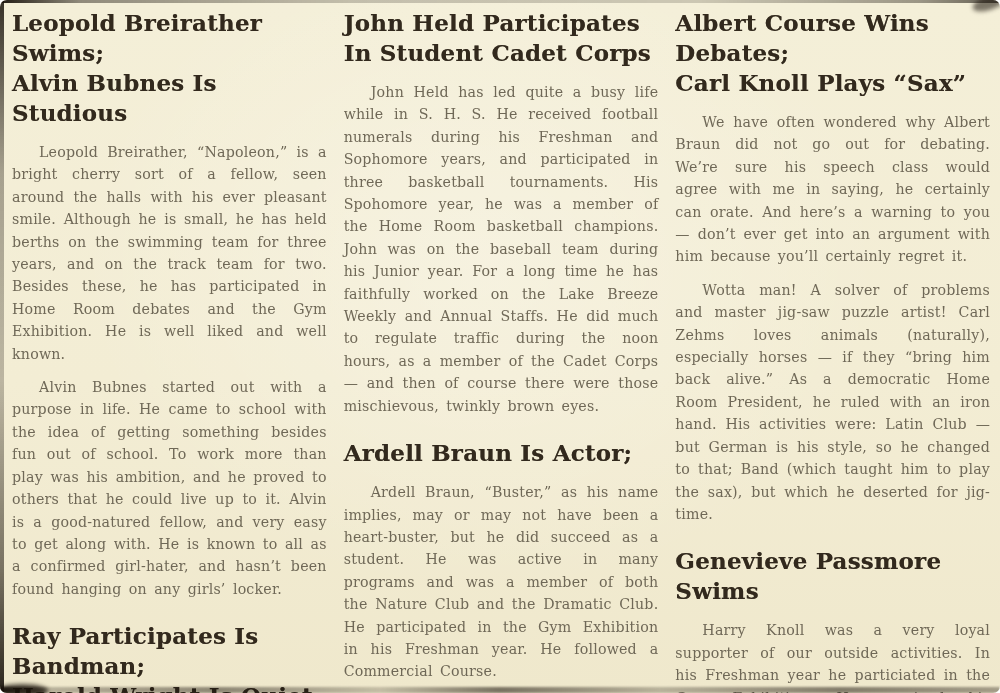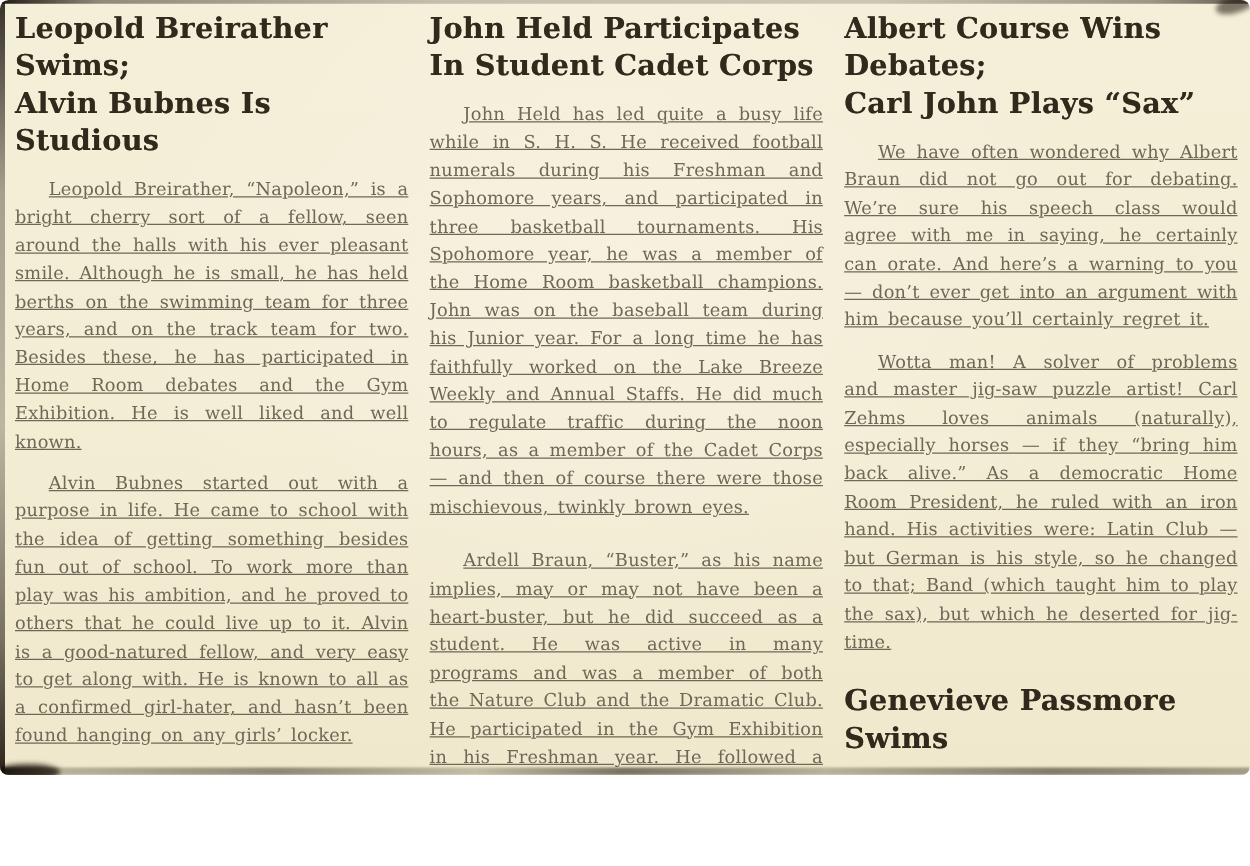--- a/index.html
+++ b/index.html
@@ -3,21 +3,21 @@
 <meta charset="utf-8">
 <style>
   html, body {
     margin: 0;
     padding: 0;
     background: #ffffff;
   }
   .paper {
     position: relative;
     width: 1000px;
-    height: 620px;
+    height: 693px;
     box-sizing: border-box;
     overflow: hidden;
     border-radius: 7px;
     background:
       radial-gradient(ellipse at 48% 38%, rgba(255,255,255,0.25) 0%, rgba(255,255,255,0) 55%),
       linear-gradient(180deg, #f4efd8 0%, #f3edd4 55%, #efe8cc 100%);
     font-family: "DejaVu Serif", "Liberation Serif", serif;
   }
   .columns {
     position: relative;
@@ -46,21 +46,20 @@
   .hl-line-2 { padding-right: 3px; }
   .para {
     margin: 0 0 11px 0;
     color: #6f6857;
     font-size: 14.2px;
     line-height: 22.4px;
     text-align: justify;
     text-indent: 27px;
     word-spacing: 2.6px;
     letter-spacing: 0.2px;
-    text-decoration: underline;
   }
   
   .scan-edge-top {
     position: absolute; top: 0; left: 0; right: 0; height: 3px;
     background: linear-gradient(90deg,
       rgba(22,16,9,0.95) 0%, rgba(22,16,9,0.45) 8%, rgba(22,16,9,0.22) 35%,
       rgba(22,16,9,0.18) 70%, rgba(22,16,9,0.40) 92%, rgba(22,16,9,0.65) 100%);
     filter: blur(0.4px);
     pointer-events: none;
   }
@@ -124,31 +123,32 @@
     <div class="column">
       <div class="article">
         <div class="headline">
           <div class="hl-line-1">John Held Participates</div>
           <div class="hl-line-2">In Student Cadet Corps</div>
         </div>
         <p class="para">John Held has led quite a busy life while in S. H. S.  He received football numerals during his Freshman and Sophomore years, and participated in three basketball tournaments.  His Spohomore year, he was a member of the Home Room basketball champions.  John was on the baseball team during his Junior year. For a long time he has faithfully worked on the Lake Breeze Weekly and Annual Staffs. He did much to regulate traffic during the noon hours, as a member of the Cadet Corps — and then of course there were those mischievous, twinkly brown eyes.</p>
       </div>
       <div class="article">
         <div class="headline">
+          <div class="hl-line-1">Ardell Braun Is Actor;</div>
         </div>
         <p class="para">Ardell Braun, “Buster,” as his name implies, may or may not have been a heart-buster, but he did succeed as a student.  He was active in many programs and was a member of both the Nature Club and the Dramatic Club.  He participated in the Gym Exhibition in his Freshman year.  He followed a Commercial Course.</p>
 
       </div>
     </div>
 
     <div class="column">
       <div class="article">
         <div class="headline">
           <div class="hl-line-1">Albert Course Wins Debates;</div>
-          <div class="hl-line-2">Carl John Plays “Sax”</div>
+          <div class="hl-line-2">Carl Knoll Plays “Sax”</div>
         </div>
         <p class="para">We have often wondered why Albert Braun did not go out for debating.  We’re sure his speech class would agree with me in saying, he certainly can orate.  And here’s a warning to you — don’t ever get into an argument with him because you’ll certainly regret it.</p>
         <p class="para">Wotta man!  A solver of problems and master jig-saw puzzle artist!  Carl Zehms loves animals (naturally), especially horses — if they “bring him back alive.”  As a democratic Home Room President, he ruled with an iron hand.  His activities were: Latin Club — but German is his style, so he changed to that;  Band (which taught him to play the sax), but which he deserted for jig-time.</p>
       </div>
       <div class="article">
         <div class="headline">
           <div class="hl-line-2">Genevieve Passmore Swims</div>
         </div>
         <p class="para">Harry Knoll was a very loyal supporter of our outside activities.  In his Freshman year he particiated in the Gym Exhibition.  He received his gymnasium efficiency “S.”  During his Sophomore and Senior years he served as a Senator.  Fred. was a member of the Cross Country and track team and received his letters in both activities.  He also passed the Senior life saving tests.</p>
 

